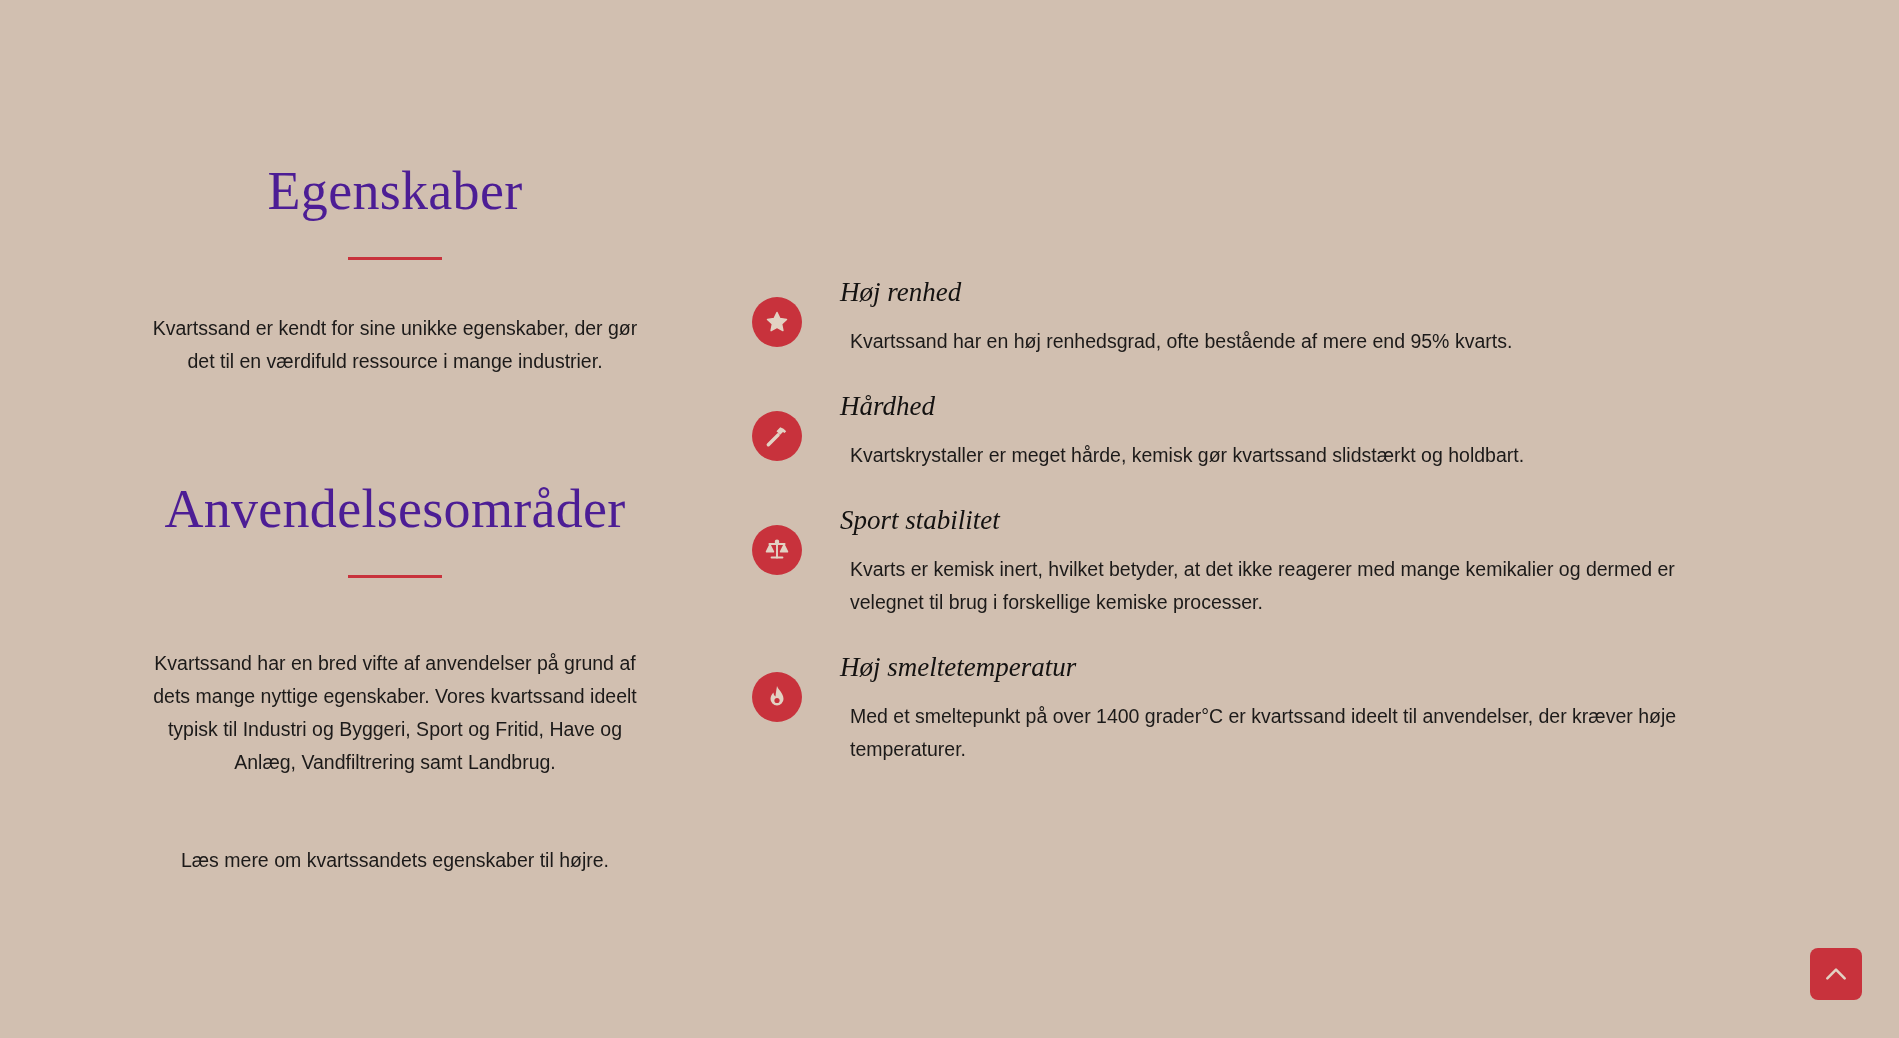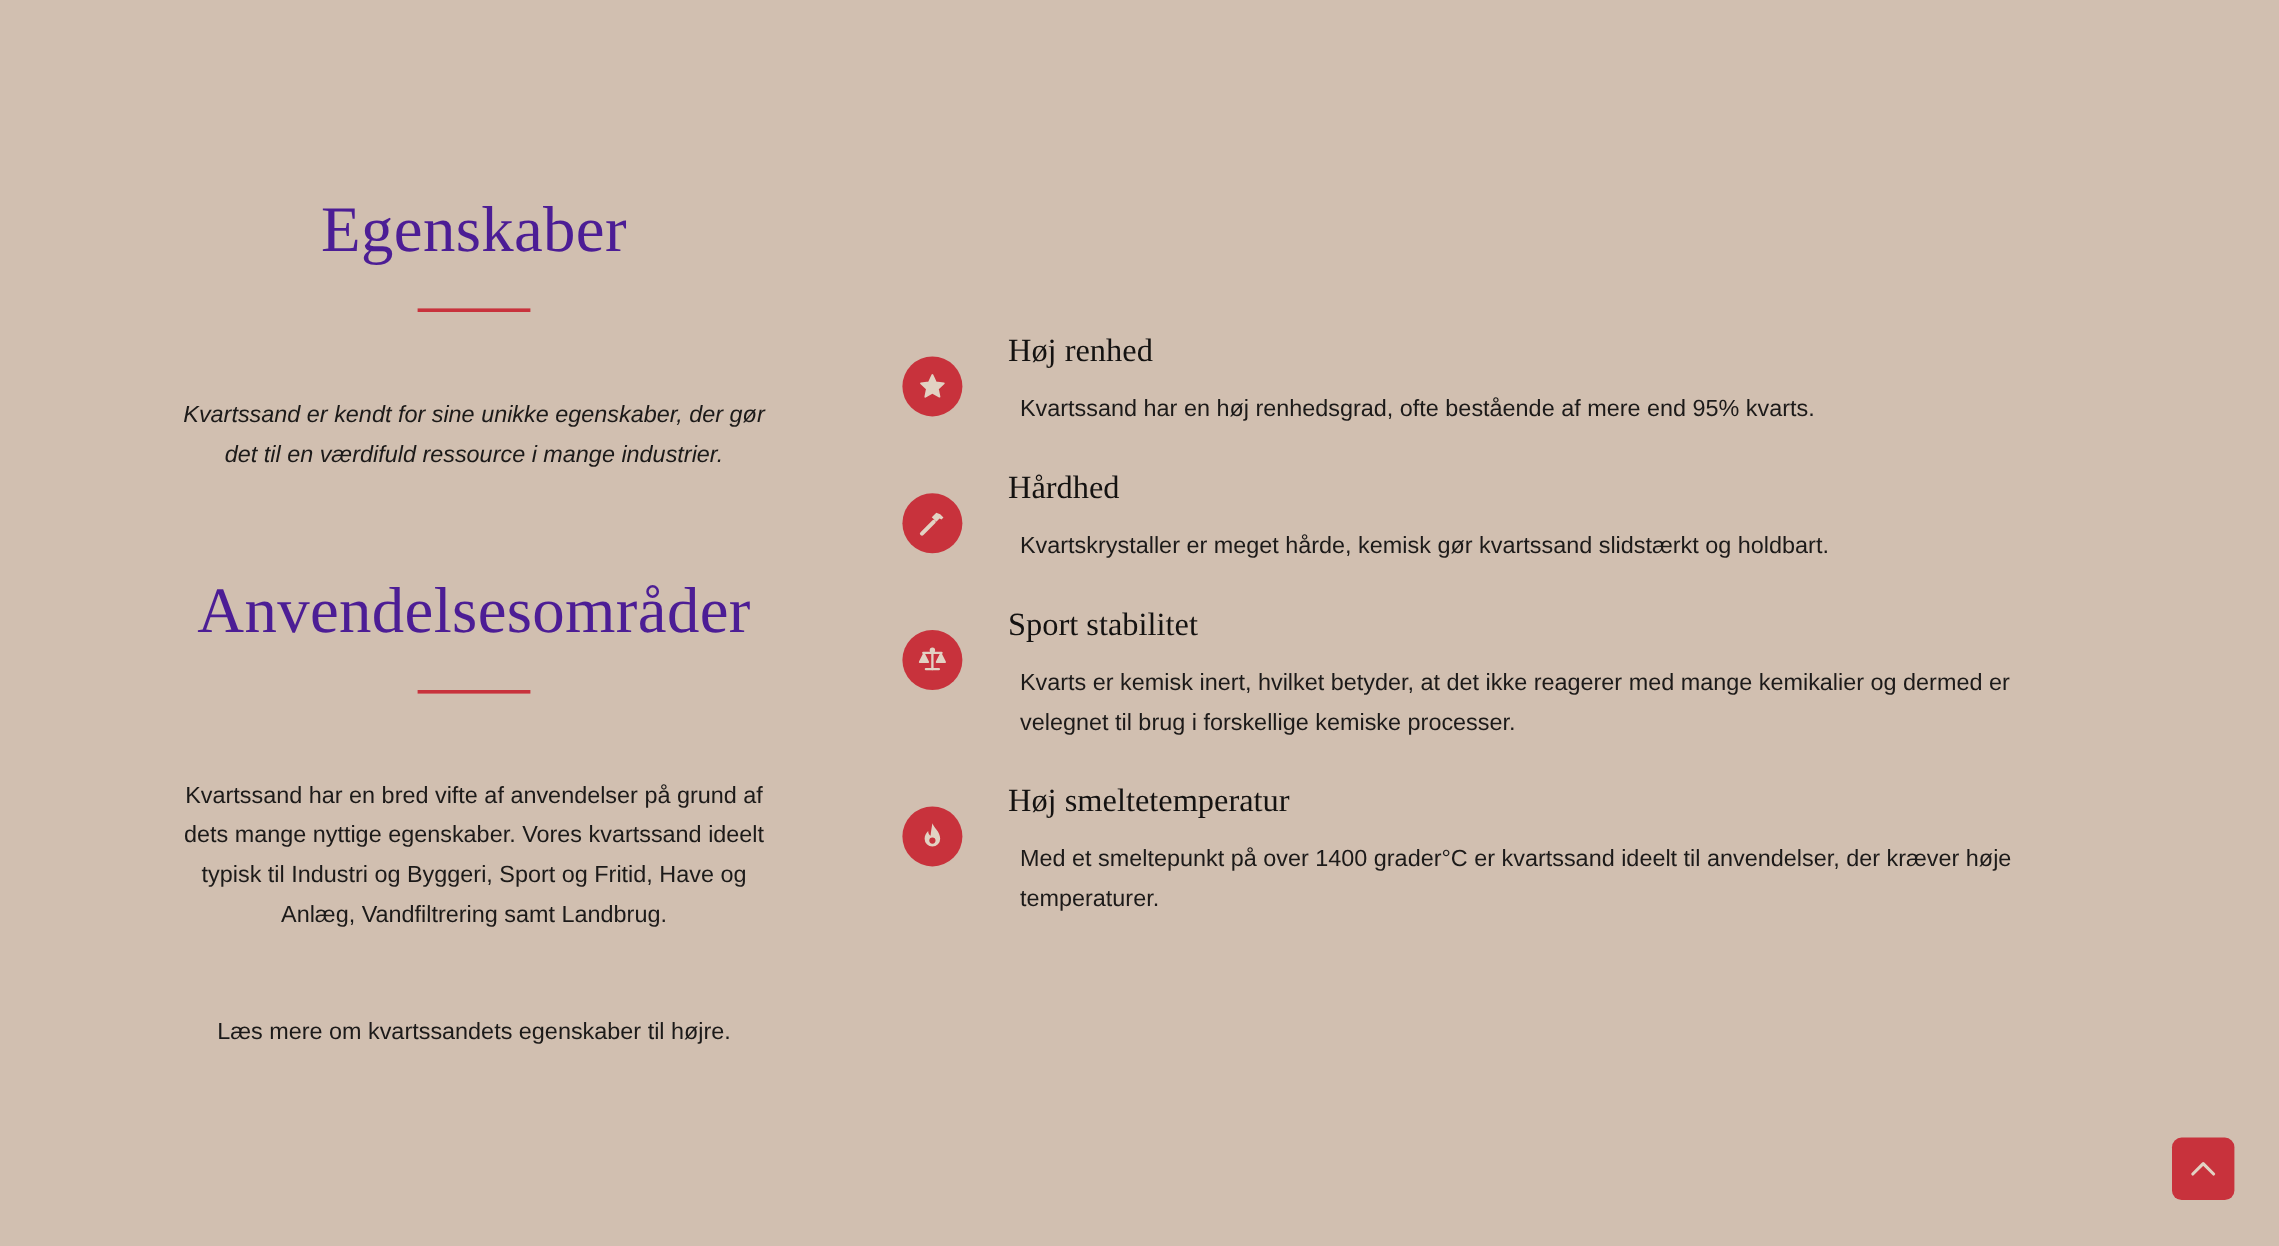--- a/index.html
+++ b/index.html
@@ -58,20 +58,21 @@
   .feature-title {
     position: absolute;
     left: 88px; top: -22px;
     margin: 0;
     font-family: "Liberation Serif", "DejaVu Serif", serif;
     font-weight: normal;
     font-size: 27px;
     line-height: 34px;
     color: #141211;
     white-space: nowrap;
+    font-style: italic;
   }
   .feature-desc {
     position: absolute;
     left: 88px; top: 18px;
     width: 900px;
     margin: 10px;
     font-size: 19.5px;
     line-height: 33px;
     color: #1c1a19;
   }
@@ -84,21 +85,21 @@
     display: flex; align-items: center; justify-content: center;
     cursor: pointer;
   }
 </style>
 </head>
 <body>
 
 <div class="left-col">
   <h2 class="section-title" style="top:166px;">Egenskaber</h2>
   <div class="divider" style="top:257px;"></div>
-  <p class="section-text" style="top:330px;font-style:italic;">Kvartssand er kendt for sine unikke egenskaber, der gør det til en værdifuld ressource i mange industrier.</p>
+  <p class="section-text" style="top:312px;">Kvartssand er kendt for sine unikke egenskaber, der gør det til en værdifuld ressource i mange industrier.</p>
 
   <h2 class="section-title" style="top:484px;">Anvendelsesområder</h2>
   <div class="divider" style="top:575px;"></div>
   <p class="section-text" style="top:647px;">Kvartssand har en bred vifte af anvendelser på grund af dets mange nyttige egenskaber. Vores kvartssand ideelt typisk til Industri og Byggeri, Sport og Fritid, Have og Anlæg, Vandfiltrering samt Landbrug.</p>
   <p class="section-text" style="top:844px;">Læs mere om kvartssandets egenskaber til højre.</p>
 </div>
 
 <div class="feature" style="top:297px;">
   <div class="feature-icon">
     <svg width="24" height="24" viewBox="0 0 24 24">

